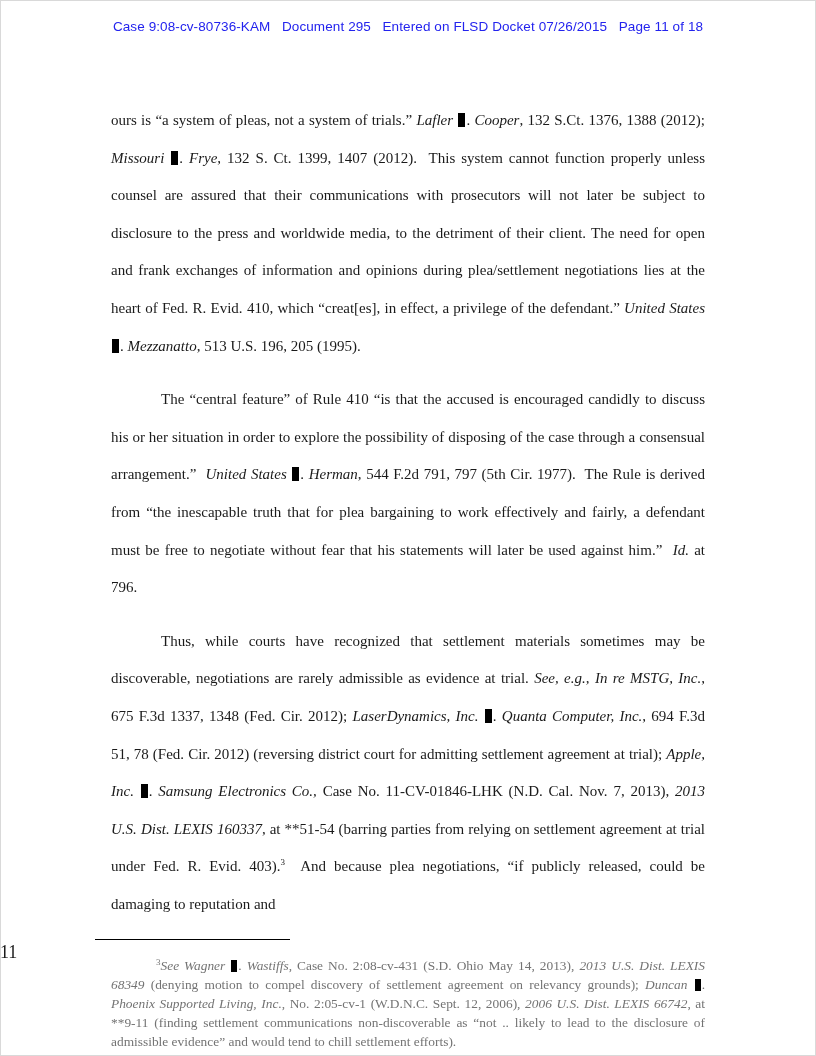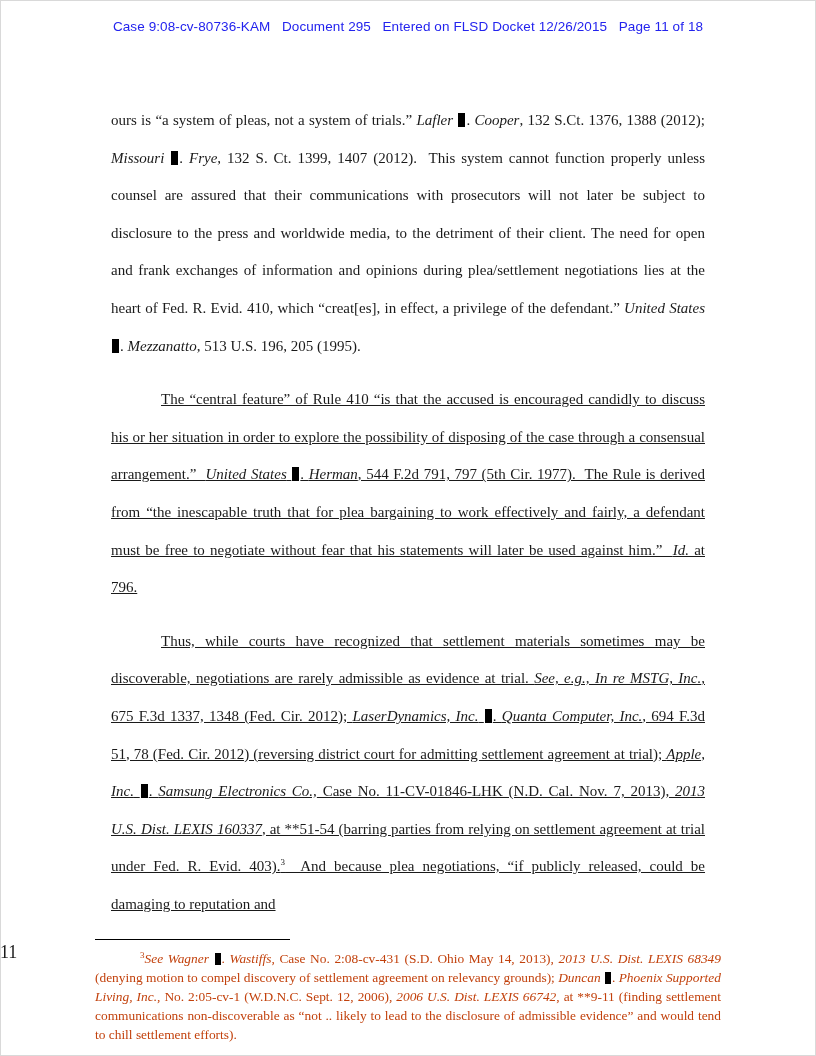--- a/index.html
+++ b/index.html
@@ -26,59 +26,59 @@
     top: 86px;
     width: 626px;
   }
   .body-para {
     margin: 16px;
     font-size: 15px;
     line-height: 37.6px;
     text-align: justify;
     color: #1a1a1a;
   }
-  .body-para.indent { text-indent: 50px; text-decoration: underline; }
+  .body-para.indent { text-indent: 50px; }
   .vbox {
     display: inline-block;
     width: 7px; height: 14px;
     background: #000;
     vertical-align: -2px;
     margin: 0 1px 0 1px;
   }
   .footnote .vbox { width: 6px; height: 12px; vertical-align: -2px; }
   sup.fn-ref {
     font-size: 9px;
     vertical-align: super;
     line-height: 0;
   }
   .footnote-sep {
     border: none;
     border-top: 1.6px solid #000;
     width: 195px;
     margin: 11px 0 9px 0;
   }
   .footnote {
-    margin: 0;
+    margin: 16px;
     font-size: 13.4px;
     line-height: 19px;
     text-align: justify;
     text-indent: 45px;
-    color: #c2410c;
+    color: #737373;
   }
   .page-number {
     position: absolute;
     top: 942px; left: 0; right: 0;
     font-size: 18px;
     color: #1a1a1a;
   }
 </style>
 </head>
 <body>
 
-<div class="header-stamp" style="color: rgb(35, 35, 238);">Case 9:08-cv-80736-KAM   Document 295   Entered on FLSD Docket 12/26/2015   Page 11 of 18</div>
+<div class="header-stamp" style="color: rgb(35, 35, 238);">Case 9:08-cv-80736-KAM   Document 295   Entered on FLSD Docket 07/26/2015   Page 11 of 18</div>
 
 <div class="content">
   <p class="body-para"><span>ours is “a system of pleas, not a system of trials.” </span><span style="font-style: italic;">Lafler</span><span> </span><span class="vbox"></span><span>. </span><span style="font-style: italic;">Cooper</span><span>, 132 S.Ct. 1376, 1388 (2012); </span><span style="font-style: italic;">Missouri</span><span> </span><span class="vbox"></span><span>. </span><span style="font-style: italic;">Frye</span><span>, 132 S. Ct. 1399, 1407 (2012).&nbsp; This system cannot function properly unless counsel are assured that their communications with prosecutors will not later be subject to disclosure to the press and worldwide media, to the detriment of their client. The need for open and frank exchanges of information and opinions during plea/settlement negotiations lies at the heart of Fed. R. Evid. 410, which “creat[es], in effect, a privilege of the defendant.” </span><span style="font-style: italic;">United States</span><span> </span><span class="vbox"></span><span>. </span><span style="font-style: italic;">Mezzanatto</span><span>, 513 U.S. 196, 205 (1995).</span></p>
   <p class="body-para indent"><span>The “central feature” of Rule 410 “is that the accused is encouraged candidly to discuss his or her situation in order to explore the possibility of disposing of the case through a consensual arrangement.”&nbsp; </span><span style="font-style: italic;">United States</span><span> </span><span class="vbox"></span><span>. </span><span style="font-style: italic;">Herman</span><span>, 544 F.2d 791, 797 (5th Cir. 1977).&nbsp; The Rule is derived from “the inescapable truth that for plea bargaining to work effectively and fairly, a defendant must be free to negotiate without fear that his statements will later be used against him.”&nbsp; </span><span style="font-style: italic;">Id.</span><span> at 796.</span></p>
   <p class="body-para indent"><span>Thus, while courts have recognized that settlement materials sometimes may be discoverable, negotiations are rarely admissible as evidence at trial. </span><span style="font-style: italic;">See, e.g., In re MSTG, Inc.</span><span>, 675 F.3d 1337, 1348 (Fed. Cir. 2012); </span><span style="font-style: italic;">LaserDynamics, Inc.</span><span> </span><span class="vbox"></span><span>. </span><span style="font-style: italic;">Quanta Computer, Inc.</span><span>, 694 F.3d 51, 78 (Fed. Cir. 2012) (reversing district court for admitting settlement agreement at trial); </span><span style="font-style: italic;">Apple, Inc.</span><span> </span><span class="vbox"></span><span>. </span><span style="font-style: italic;">Samsung Electronics Co.,</span><span> Case No. 11-CV-01846-LHK (N.D. Cal. Nov. 7, 2013), </span><span style="font-style: italic;">2013 U.S. Dist. LEXIS 160337</span><span>, at **51-54 (barring parties from relying on settlement agreement at trial under Fed. R. Evid. 403).</span><sup class="fn-ref">3</sup><span>&nbsp; And because plea negotiations, “if publicly released, could be damaging to reputation and</span></p>
 
   <hr class="footnote-sep">
 
   <p class="footnote"><sup class="fn-ref">3</sup><span style="font-style: italic;">See Wagner</span><span> </span><span class="vbox"></span><span>. </span><span style="font-style: italic;">Wastiffs</span><span>, Case No. 2:08-cv-431 (S.D. Ohio May 14, 2013), </span><span style="font-style: italic;">2013 U.S. Dist. LEXIS 68349</span><span> (denying motion to compel discovery of settlement agreement on relevancy grounds); </span><span style="font-style: italic;">Duncan</span><span> </span><span class="vbox"></span><span>. </span><span style="font-style: italic;">Phoenix Supported Living, Inc.</span><span>, No. 2:05-cv-1 (W.D.N.C. Sept. 12, 2006), </span><span style="font-style: italic;">2006 U.S. Dist. LEXIS 66742</span><span>, at **9-11 (finding settlement communications non-discoverable as “not .. likely to lead to the disclosure of admissible evidence” and would tend to chill settlement efforts).</span></p>
 </div>

